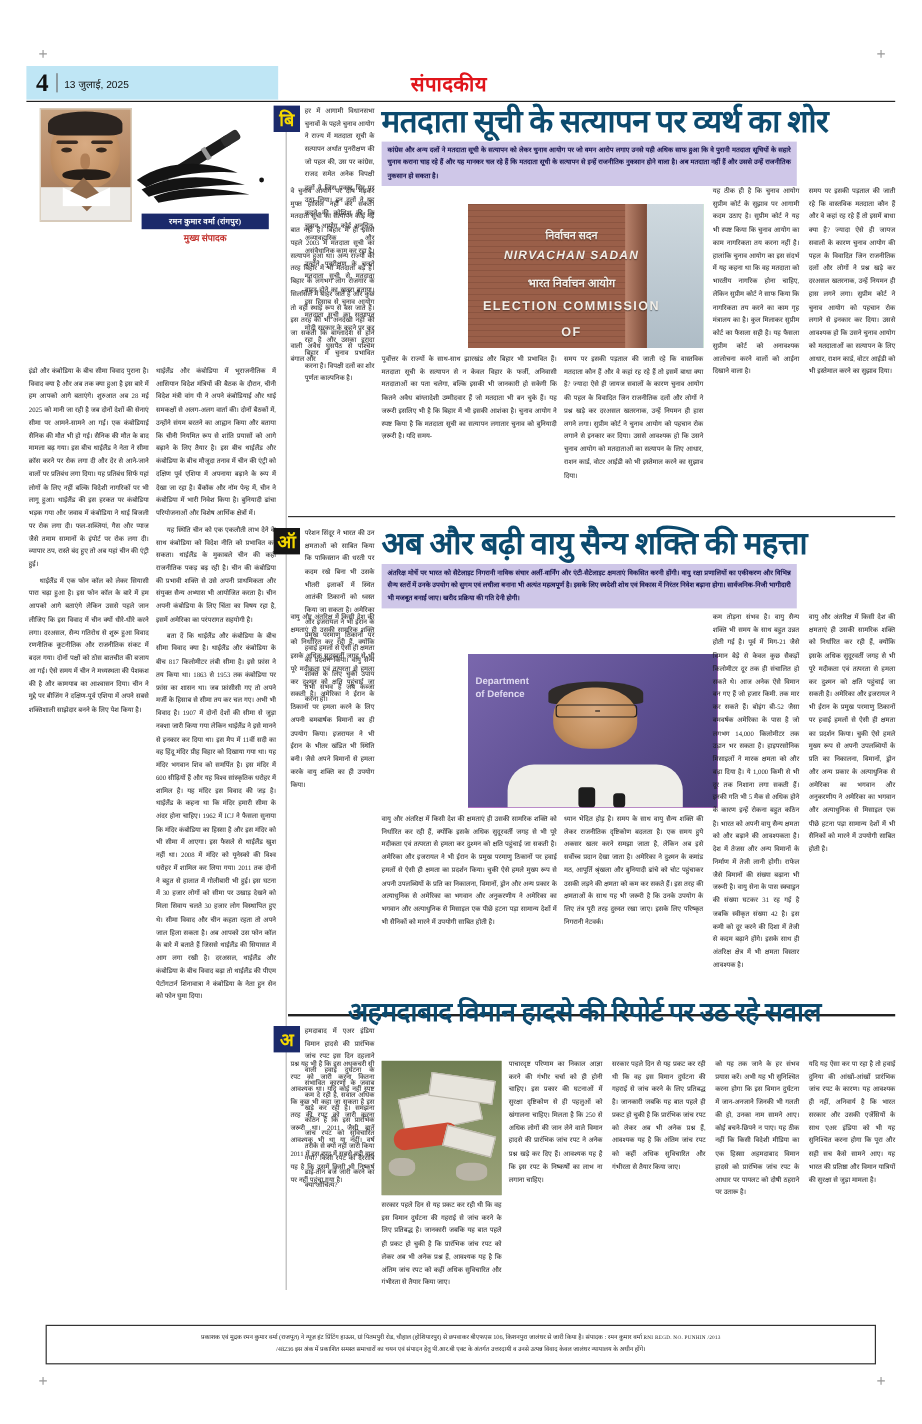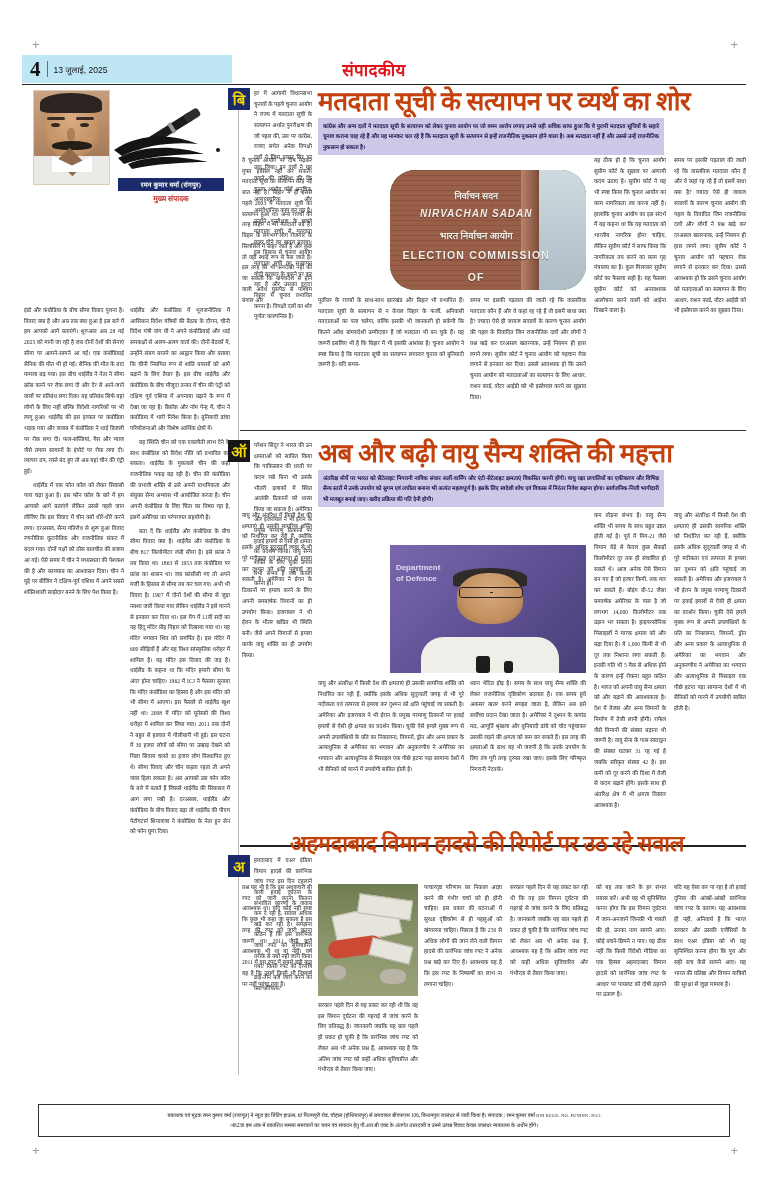--- a/index.html
+++ b/index.html
@@ -73,52 +73,52 @@
     font-size:7.4px;font-weight:bold;font-family:"Liberation Serif",serif;}
 
   .lead-green{position:absolute;left:26px;top:206px;width:200px;text-align:center;color:#15803d;
     font-size:7px;line-height:1.62;font-weight:bold;font-family:"Liberation Serif",serif;}
 
   .lhead{position:absolute;left:24px;top:250px;width:205px;font-family:"Liberation Serif",serif;
     font-weight:bold;font-size:15.5px;line-height:1.2;color:#111;letter-spacing:-.2px;}
   .lhead .red{color:#e0151b;}
 
   
-  .mainhead{font-family:"Liberation Serif",serif;font-weight:bold;color:#c2410c;letter-spacing:-.4px;}
+  .mainhead{font-family:"Liberation Serif",serif;font-weight:bold;color:#0c4a6e;letter-spacing:-.4px;}
   .h1-main{position:absolute;left:318px;top:88px;width:430px;font-size:26px;line-height:1.05;}
   .h2-main{position:absolute;left:318px;top:440px;width:430px;font-size:26px;line-height:1.05;}
   .h3-main{position:absolute;left:290px;top:832px;width:460px;font-size:22px;line-height:1.05;}
 
   .kicker{position:absolute;font-size:5.6px;line-height:1.9;text-align:justify;color:#1b1b1b;
     font-family:"Liberation Serif",serif;}
 
   .standfirst{position:absolute;background:#cfc7e8;color:#14134a;padding:3px 5px;
     font-size:5.6px;line-height:1.85;text-align:justify;font-weight:bold;
     font-family:"Liberation Serif",serif;}
 
   
   .photo{position:absolute;overflow:hidden;}
 
   
-  .eci{background:#15803d;border-radius:25px;}
+  .eci{background:#15803d;}
   .eci-sky{position:absolute;right:0;top:0;width:26%;height:100%;background:linear-gradient(180deg,#cfd9df,#aebcc6);}
   .eci-wall{position:absolute;left:0;top:0;width:76%;height:100%;
     background:repeating-linear-gradient(0deg,#9a5f49 0 4px,#8b5440 4px 5px),
                repeating-linear-gradient(90deg,rgba(0,0,0,.08) 0 9px,rgba(255,255,255,.05) 9px 10px);}
   .eci-col{position:absolute;right:24%;top:0;width:9%;height:100%;background:linear-gradient(90deg,#b9836c,#7d4c39);}
   .eci-txt{position:absolute;left:6%;width:76%;color:#f2efe9;font-family:"Liberation Serif",serif;
     text-align:center;font-weight:bold;text-shadow:0 1px 1px rgba(0,0,0,.45);}
   .eci-t1{top:16%;font-size:9px;}
   .eci-t2{top:32%;font-size:10px;font-style:italic;letter-spacing:1px;font-family:"Liberation Sans",sans-serif;}
   .eci-t3{top:49%;font-size:9.5px;}
   .eci-t4{top:66%;font-size:10.5px;letter-spacing:1.2px;font-family:"Liberation Sans",sans-serif;}
   .eci-t5{top:84%;font-size:10.5px;letter-spacing:1.2px;font-family:"Liberation Sans",sans-serif;}
 
   
-  .spk{background:#a21caf;}
+  .spk{background:#a21caf;padding-left:12px;}
   .spk-bg{position:absolute;inset:0;background:linear-gradient(135deg,#7a67ad 0%,#5d4f92 55%,#4a3f79 100%);}
   .spk-banner{position:absolute;left:3%;top:14%;color:#e9e4f7;font-size:8px;font-weight:bold;
     font-family:"Liberation Sans",sans-serif;line-height:1.35;opacity:.92;}
   .spk-head{position:absolute;left:34%;top:22%;width:34%;height:40%;border-radius:46% 46% 42% 42%;
     background:radial-gradient(ellipse at 50% 36%,#d9ab81 0%,#c3905f 62%,#9d6e45 100%);}
   .spk-hair{position:absolute;left:32%;top:18%;width:38%;height:15%;border-radius:50% 50% 12% 12%;background:#2f2b29;}
   .spk-glass{position:absolute;left:35%;top:33%;width:32%;height:7%;border:1px solid #24201e;border-radius:3px;}
   .spk-glass:after{content:"";position:absolute;left:48%;top:40%;width:6%;height:1px;background:#24201e;}
   .spk-body{position:absolute;left:16%;bottom:0;width:70%;height:28%;background:#efeee9;border-radius:22px 22px 0 0;}
   .spk-mic{position:absolute;left:44%;bottom:0;width:7%;height:13%;background:#1d1d1d;border-radius:3px;}

